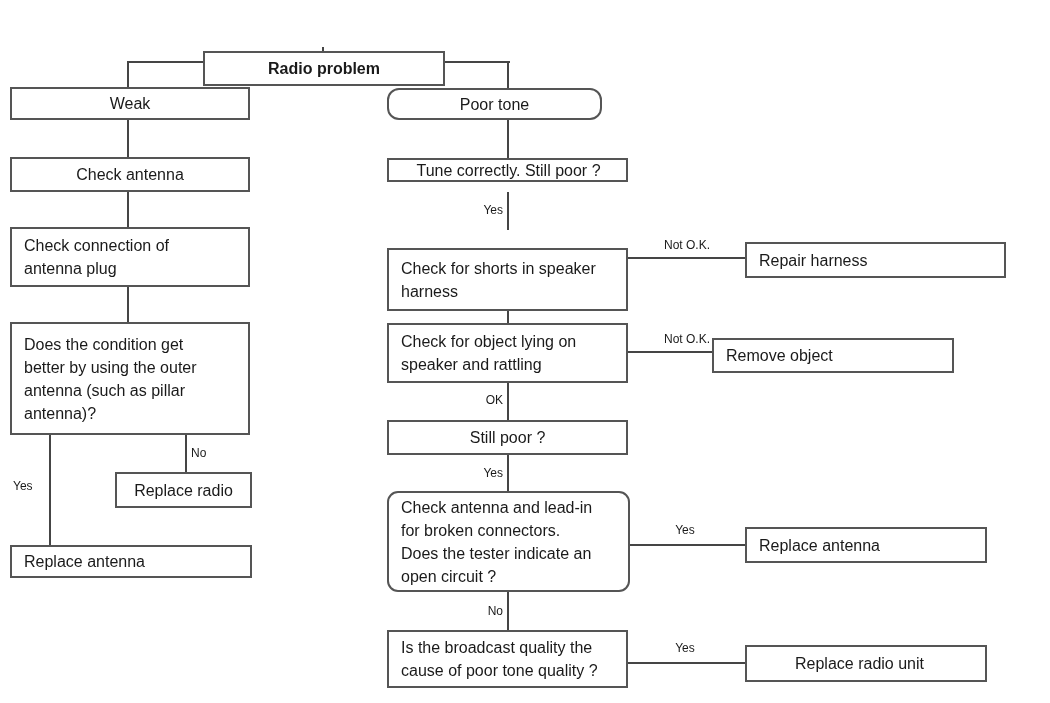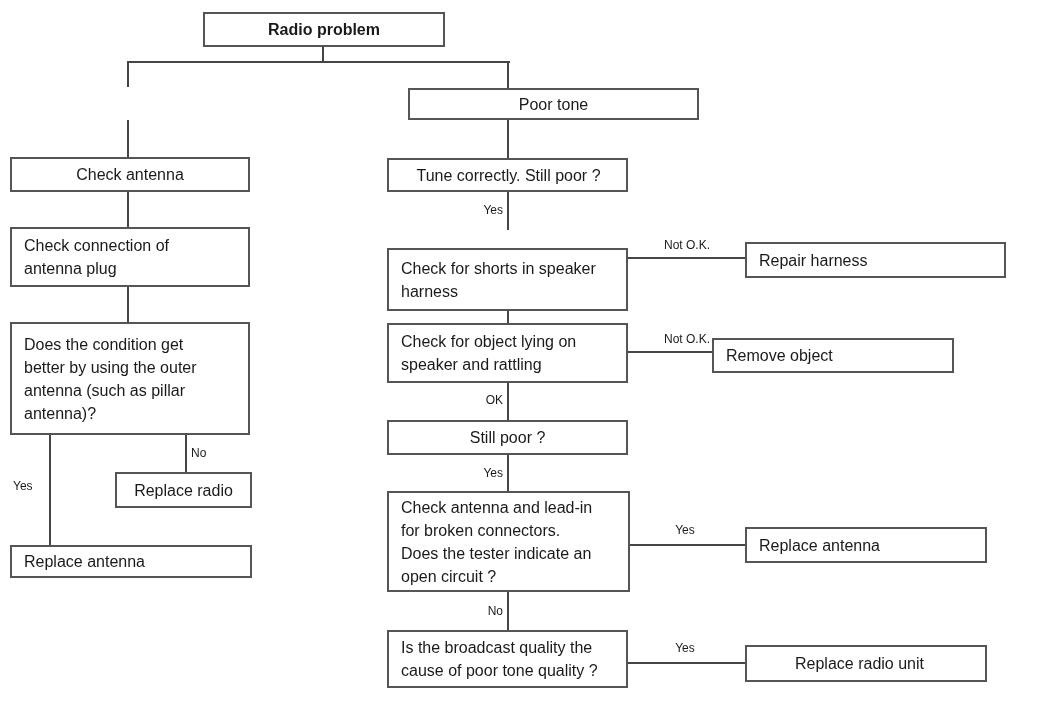--- a/index.html
+++ b/index.html
@@ -30,21 +30,21 @@
   .box.center {
     justify-content: center;
     text-align: center;
     padding: 0 6px;
   }
   .box.left {
     justify-content: flex-start;
     text-align: left;
     padding: 0 12px;
   }
-  .box.bold { font-weight: bold; }
+  .box.bold { font-weight: bold; margin-top: 39px; }
   .vline, .hline {
     position: absolute;
     background: #454545;
   }
   .vline { width: 2px; }
   .hline { height: 2px; }
   .lbl {
     position: absolute;
     font-size: 12px;
     line-height: 19px;
@@ -90,38 +90,39 @@
   <div class="lbl" style="left:13px;  top:477px;">Yes</div>
   <div class="lbl" style="left:191px; top:444px;">No</div>
 
   <div class="lbl c" style="left:633px; top:236px; width:108px;">Not O.K.</div>
   <div class="lbl c" style="left:633px; top:330px; width:108px;">Not O.K.</div>
   <div class="lbl c" style="left:640px; top:521px; width:90px;">Yes</div>
   <div class="lbl c" style="left:640px; top:639px; width:90px;">Yes</div>
 
   <div class="box center bold" style="left:203px; top:12px;  width:242px; height:35px;">Radio problem</div>
 
+  <div class="box center" style="left:10px;  top:87px;  width:240px; height:33px;">Weak</div>
   <div class="box center" style="left:10px;  top:157px; width:240px; height:35px;">Check antenna</div>
   <div class="box left" style="left:10px;  top:322px; width:240px; height:113px;">Does the condition get
 better by using the outer
 antenna (such as pillar
 antenna)?</div>
   <div class="box left" style="left:10px;  top:227px; width:240px; height:60px;">Check connection of
 antenna plug</div>
   <div class="box center" style="left:115px; top:472px; width:137px; height:36px;">Replace radio</div>
   <div class="box left" style="left:10px;  top:545px; width:242px; height:33px;">Replace antenna</div>
 
-  <div class="box center" style="left:408px; top:88px;  width:291px; height:32px;">Poor tone</div>
-  <div class="box center" style="left:387px; top:158px; width:241px; height:34px;padding-left:8px;">Tune correctly. Still poor ?</div>
+  <div class="box center" style="left:387px; top:88px;  width:215px; height:32px;border-radius:12px;">Poor tone</div>
+  <div class="box center" style="left:387px; top:158px; width:241px; height:24px;padding-left:8px;">Tune correctly. Still poor ?</div>
   <div class="box left" style="left:387px; top:248px; width:241px; height:63px;">Check for shorts in speaker
 harness</div>
   <div class="box left" style="left:387px; top:323px; width:241px; height:60px;">Check for object lying on
 speaker and rattling</div>
   <div class="box center" style="left:387px; top:420px; width:241px; height:35px;">Still poor ?</div>
-  <div class="box left" style="left:387px; top:491px; width:243px; height:101px;">Check antenna and lead-in
+  <div class="box left" style="left:387px; top:491px; width:243px; height:101px;border-radius:11px;">Check antenna and lead-in
 for broken connectors.
 Does the tester indicate an
 open circuit ?</div>
   <div class="box left" style="left:387px; top:630px; width:241px; height:58px;">Is the broadcast quality the
 cause of poor tone quality ?</div>
 
   <div class="box left" style="left:745px; top:242px; width:261px; height:36px;">Repair harness</div>
   <div class="box left" style="left:712px; top:338px; width:242px; height:35px;">Remove object</div>
   <div class="box left" style="left:745px; top:527px; width:242px; height:36px;">Replace antenna</div>
   <div class="box left" style="left:745px; top:645px; width:242px; height:37px;padding-left:48px;">Replace radio unit</div>

